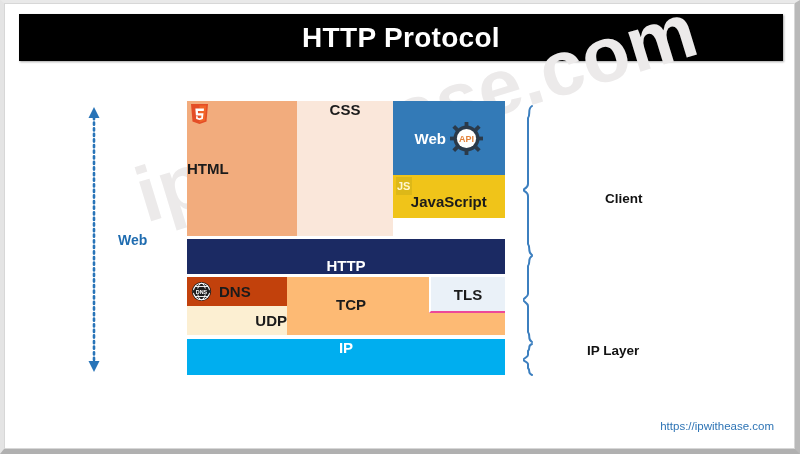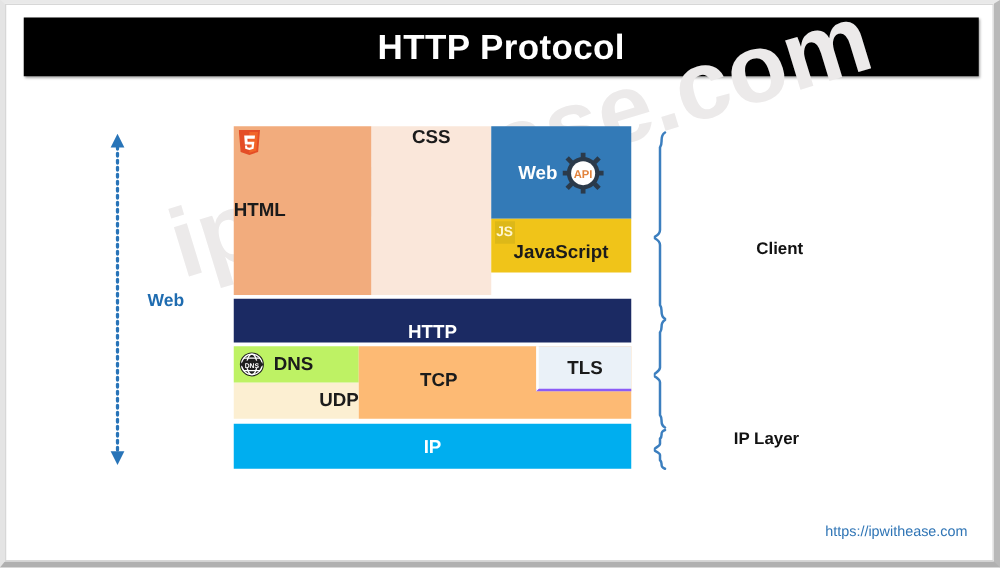--- a/index.html
+++ b/index.html
@@ -162,21 +162,21 @@
     display: flex;
     align-items: flex-end;
     justify-content: center;
   }
 
   
   .row-mid { top: 176px; height: 58px; display: flex; }
   .mid-left { width: 100px; display: flex; flex-direction: column; }
   .cell-dns {
     height: 29px;
-    background: #bef264;
+    background: #c2410c;
     display: flex;
     align-items: center;
     position: relative;
   }
   .cell-udp {
     height: 29px;
     background: #fcefd2;
     display: flex;
     align-items: center;
     justify-content: flex-end;
@@ -196,34 +196,34 @@
     justify-content: center;
   }
   .tcp-text { position: absolute; left: 49px; top: 19px; }
   .cell-tls {
     position: absolute;
     right: 0; top: 0;
     width: 76px;
     height: 36px;
     background: #eaf1f8;
     border-left: 2px solid #ffffff;
-    border-bottom: 2px solid #8b5cf6;
+    border-bottom: 2px solid #ec4899;
     box-sizing: border-box;
     display: flex;
     align-items: center;
     justify-content: center;
   }
 
   
   .row-ip {
     top: 238px;
     height: 36px;
     background: #00aeef;
     display: flex;
-    align-items: center;
+    align-items: flex-start;
     justify-content: center;
   }
 
   
   .web-arrow {
     position: absolute;
     left: 82px;
     top: 103px;
     width: 14px;
     height: 265px;

